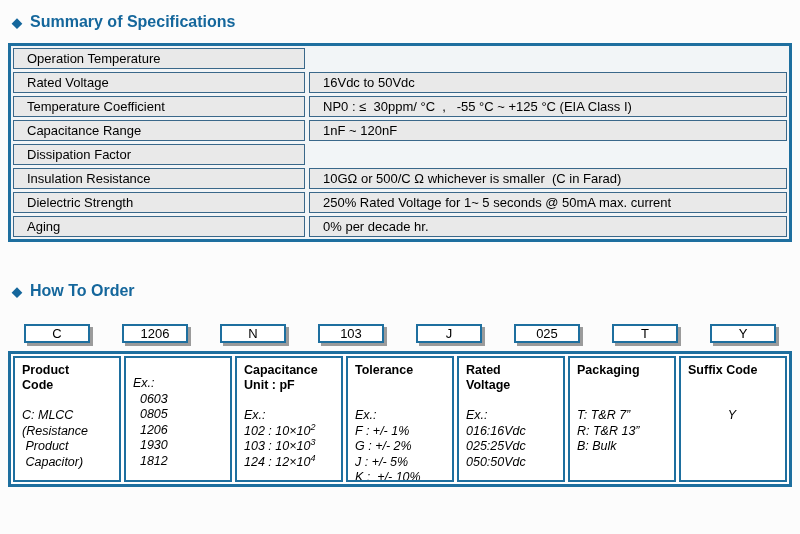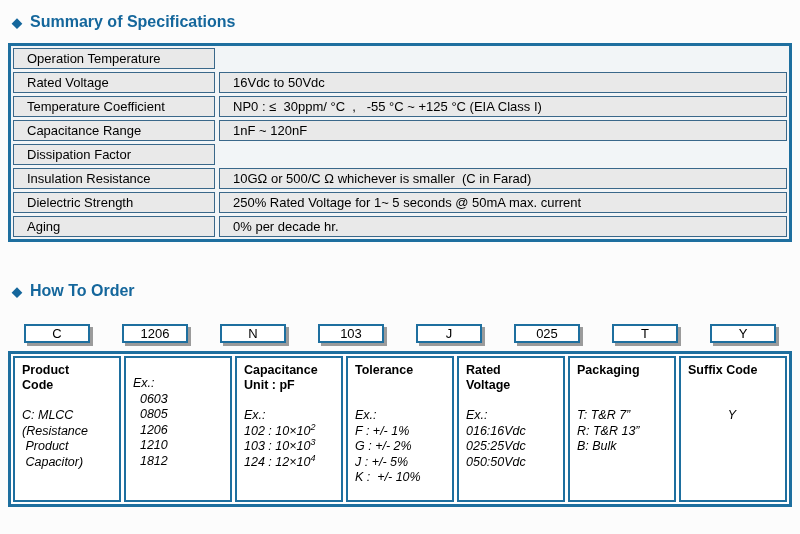--- a/index.html
+++ b/index.html
@@ -31,42 +31,42 @@
   }
   .spec-row { display: flex; gap: 4px; }
   .spec-cell {
     border: 1px solid #3a688a;
     background: #e9e9e9;
     font-size: 13px; line-height: 19px;
     padding: 0 4px 0 13px;
     white-space: pre-wrap;
     overflow: hidden;
   }
-  .spec-label { width: 202px; }
+  .spec-label { width: 292px; }
   .spec-value { flex: 1; }
 
   
   .order-section-title { margin-top: 40px; }
   .code-row { margin-top: 24px; display: flex; }
   .code-cell { width: 98px; display: flex; justify-content: center; }
   .code-box {
     width: 66px; height: 19px;
     border: 2px solid #1e6f9f;
     background: #ffffff;
     box-shadow: 3px 3px 0 #9b9b9b;
     font-size: 13px; line-height: 15px;
     text-align: center;
   }
   .order-table {
     margin-top: 8px;
     border: 3px solid #1e6f9f;
     background: #ffffff;
     padding: 2px;
     display: flex; gap: 3px;
-    height: 156px;
+    height: 136px;
   }
   .order-col {
     flex: 1;
     border: 2px solid #1e6f9f;
     background: #ffffff;
     padding: 5px 2px 4px 7px;
     overflow: hidden;
   }
   .col-header {
     font-weight: bold; font-size: 12.5px; line-height: 15px;
@@ -165,21 +165,21 @@
         <div class="col-line"> Capacitor)</div>
       </div>
     </div>
 
     <div class="order-col">
       <div class="col-body">
         <div class="col-line">Ex.:</div>
         <div class="col-line">  0603</div>
         <div class="col-line">  0805</div>
         <div class="col-line">  1206</div>
-        <div class="col-line">  1210</div>
+        <div class="col-line">  1930</div>
         <div class="col-line">  1812</div>
       </div>
     </div>
 
 
     <div class="order-col">
       <div class="col-header">Capacitance
 Unit : pF</div>
       <div class="col-body">
         <div class="col-line">Ex.:</div>

